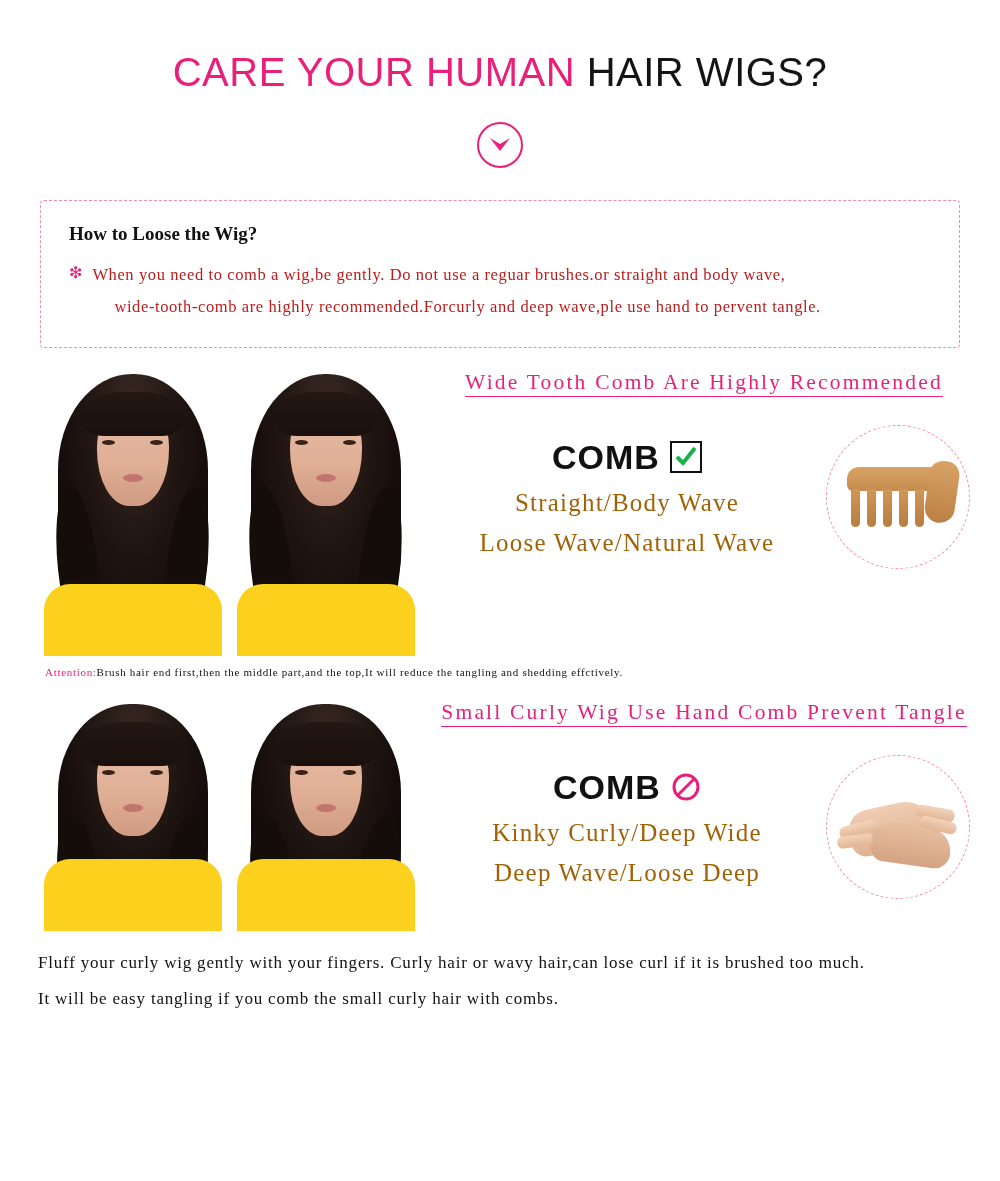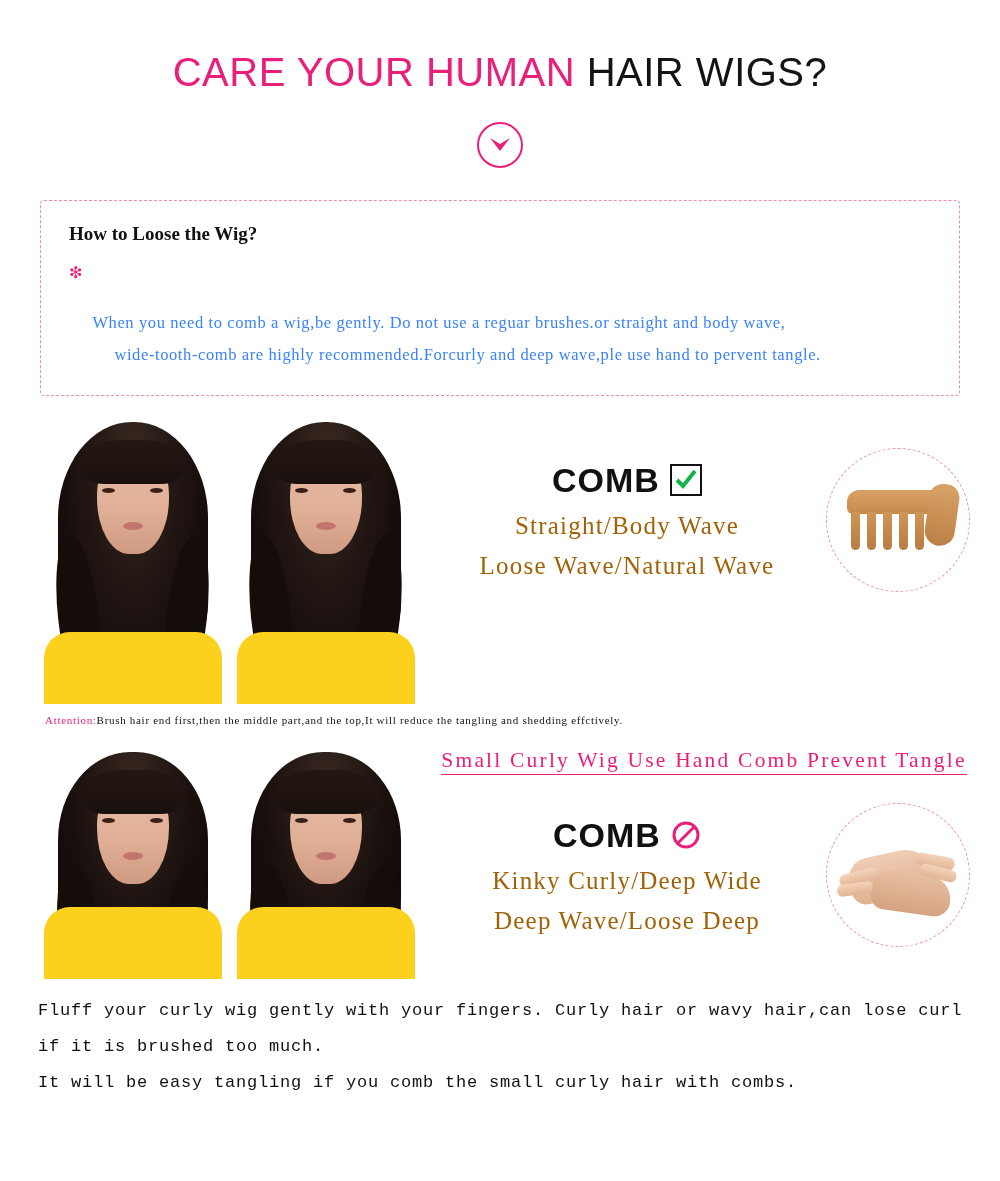--- a/index.html
+++ b/index.html
@@ -70,26 +70,25 @@
     color: #ea1f7a;
     font-size: 16px;
     line-height: 1.5;
     margin-right: 10px;
     flex: 0 0 auto;
     padding-top: 2px;
   }
   .note-text {
     font-family: "Liberation Serif", serif;
     font-size: 16.5px;
-    color: #3b82f6;
+    color: #b91c1c;
     line-height: 1.95;
     text-align: justify;
     letter-spacing: 0.6px;
     flex: 1 1 auto;
-    margin-top: 48px;
   }
   .note-text .l2 { display: block; padding-left: 22px; }
 
   
   .section {
     display: flex;
     margin: 18px 0 0 0;
     padding: 0 30px 0 40px;
     align-items: flex-start;
   }
@@ -308,21 +307,21 @@
     font-size: 11px;
     letter-spacing: 0.7px;
     color: #111;
     padding: 10px 18px 0 45px;
     white-space: nowrap;
   }
   .attention-label { color: #ea1f7a; }
 
   
   .footer {
-    font-family: Liberation Mono, monospace;
+    font-family: Liberation Serif, serif;
     font-size: 17px;
     letter-spacing: 0.8px;
     color: #111;
     line-height: 2.1;
     padding: 14px 30px 0 38px;
   }
 </style>
 </head>
 <body>
 
@@ -373,20 +372,23 @@
         <div class="bangs"></div>
         <div class="eye l"></div>
         <div class="eye r"></div>
         <div class="lips"></div>
         <div class="shoulders"></div>
       </div>
     </div>
   </div>
 
   <div class="right-col">
+    <div class="banner">
+      <span>Wide Tooth Comb Are Highly Recommended</span>
+    </div>
 
     <div class="comb-row">
       <div class="comb-text-block">
         <div class="comb-title">
           <span>COMB</span>
           <span class="check-mark">
             <svg width="22" height="20" viewBox="0 0 22 20" aria-hidden="true">
               <path d="M2 10 L8 16 L20 1" stroke="#18b24a" stroke-width="4" fill="none"></path>
             </svg>
           </span>

